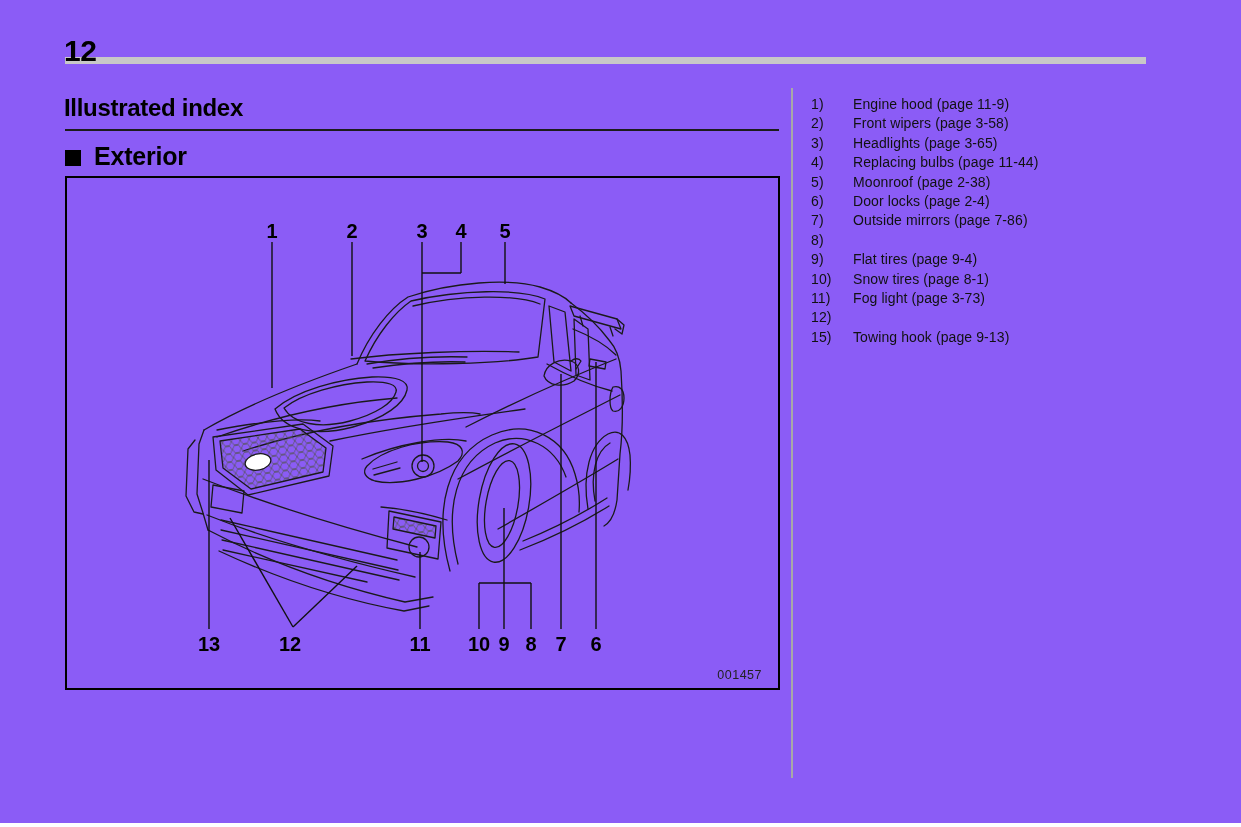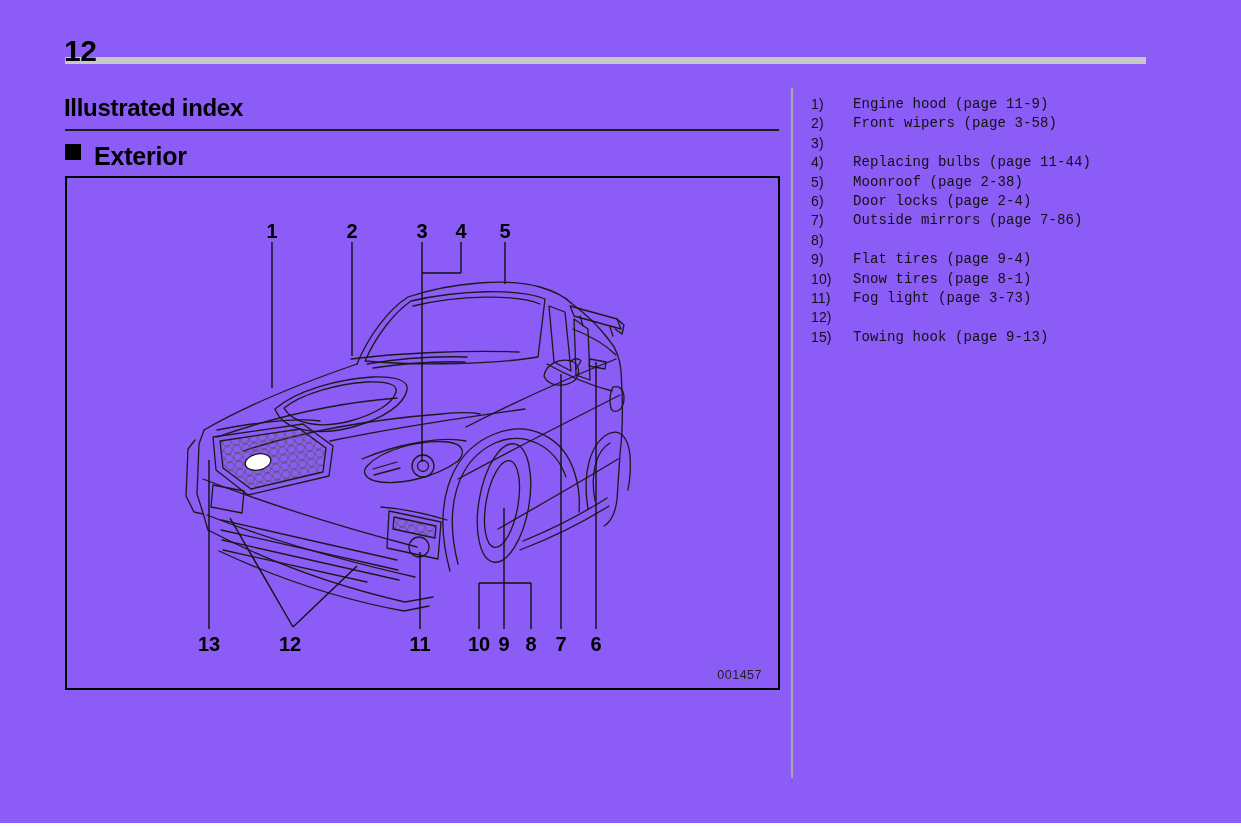--- a/index.html
+++ b/index.html
@@ -18,21 +18,21 @@
   }
   .page-title {
     position:absolute; left:64px; top:94px; font-size:24px; font-weight:bold;
     letter-spacing:-0.3px; margin:0;
   }
   .title-rule {
     position:absolute; left:65px; top:129px; width:714px; height:2px;
     background:#1c1c1c;
   }
   .section-heading {
-    position:absolute; left:65px; top:142px; display:flex; 
+    position:absolute; left:65px; top:142px; display:flex; align-items:center;
     font-size:25px; font-weight:bold; letter-spacing:-0.2px;
   }
   .section-heading .sq {
     width:16px; height:16px; background:#000; display:inline-block;
     margin-right:13px; margin-top:2px; flex:none;
   }
   .diagram-box {
     position:absolute; left:65px; top:176px; width:711px; height:510px;
     border:2px solid #000; margin:0;
   }
@@ -47,21 +47,21 @@
   .column-divider {
     position:absolute; left:791px; top:88px; width:2px; height:690px;
     background:#a8a8a8;
   }
   .index-list {
     position:absolute; left:811px; top:95px; width:420px;
     font-size:14px; color:#111; letter-spacing:0.1px;
   }
   .index-row { display:flex; line-height:19.4px; }
   .index-row .n { width:42px; flex:none; }
-  .index-row .t { flex:1;font-family:Liberation Mono, monospace; }
+  .index-row .t { flex:1; }
 </style>
 </head>
 <body>
 
 <div class="page">
 
   <div class="page-number">12</div>
   <div class="header-bar"></div>
 
   <h1 class="page-title">Illustrated index</h1>
@@ -202,20 +202,21 @@
     <div class="index-row">
         <span class="n">1)</span>
         <span class="t">Engine hood (page 11-9)</span>
       </div>
     <div class="index-row">
         <span class="n">2)</span>
         <span class="t">Front wipers (page 3-58)</span>
       </div>
     <div class="index-row">
         <span class="n">3)</span>
+        <span class="t">Headlights (page 3-65)</span>
       </div>
     <div class="index-row">
         <span class="n">4)</span>
         <span class="t">Replacing bulbs (page 11-44)</span>
       </div>
     <div class="index-row">
         <span class="n">5)</span>
         <span class="t">Moonroof (page 2-38)</span>
       </div>
     <div class="index-row">

